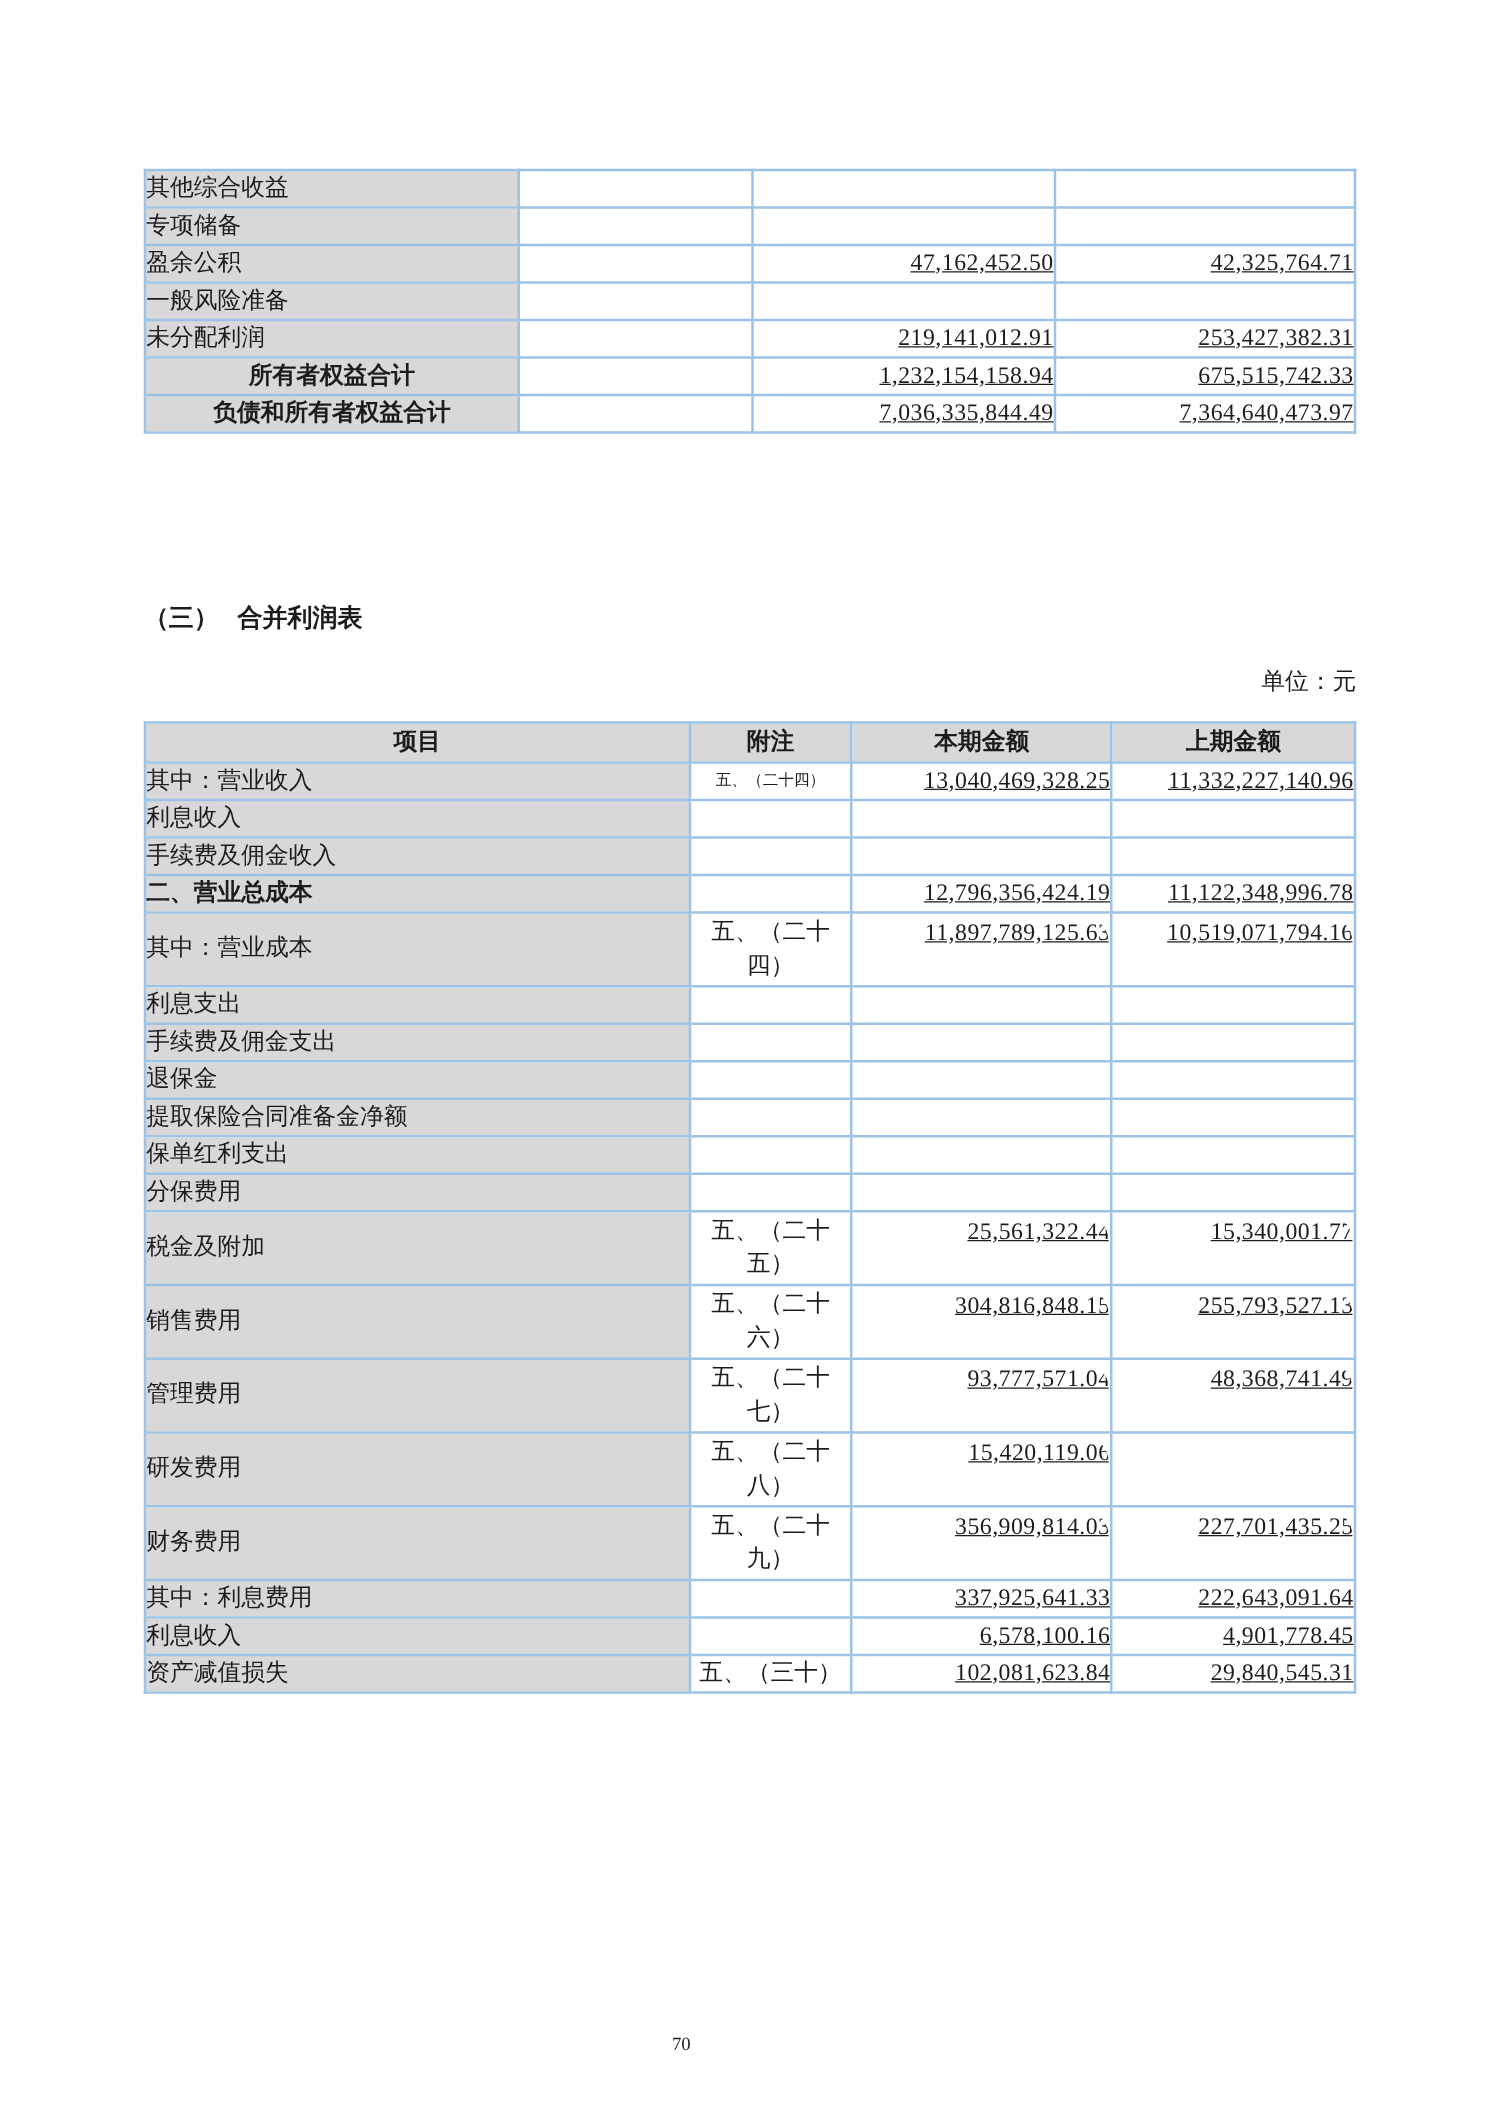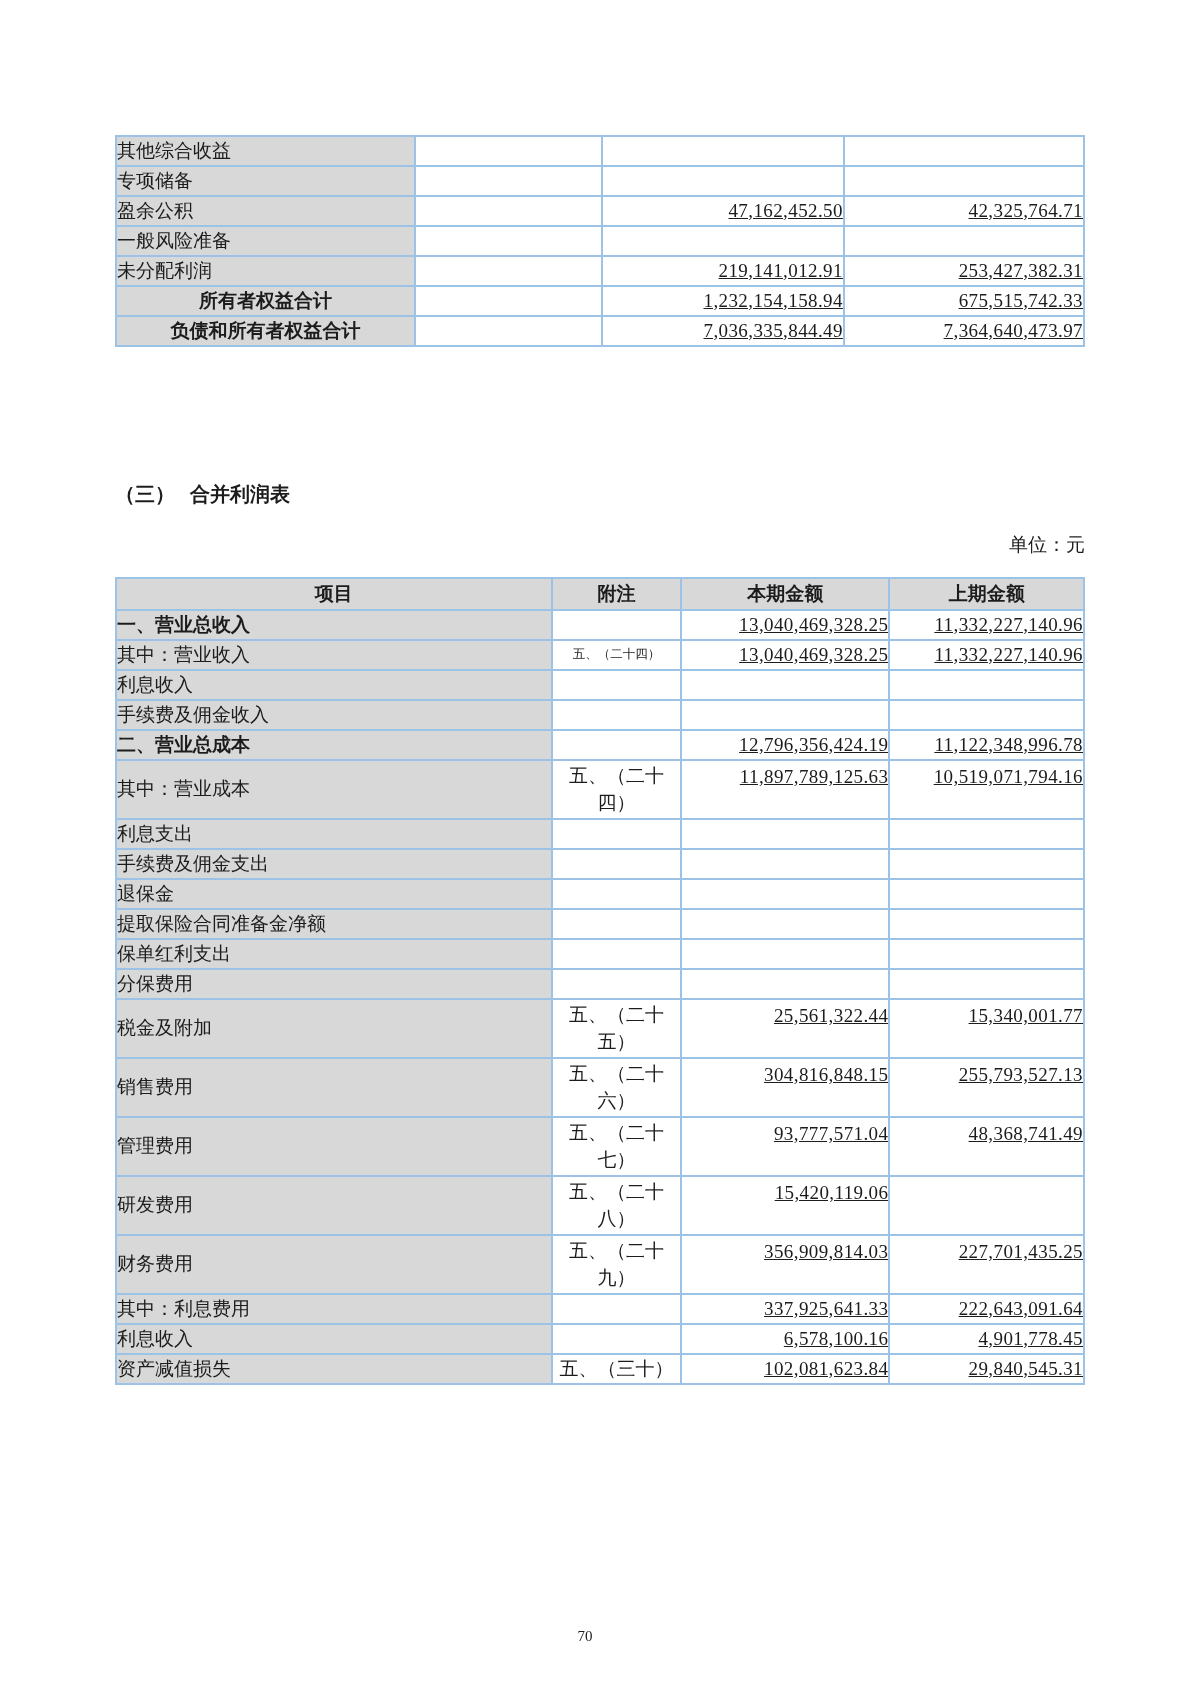--- a/index.html
+++ b/index.html
@@ -13,34 +13,34 @@
     border:2px solid #9cc2e5;font-size:19px;line-height:1.42;
     overflow:hidden;vertical-align:middle;padding:0;
   }
   tr.row{height:30px;}
   tr.tall{height:59px;}
   th.hdr{background:#d8d8d8;font-weight:bold;text-align:center;height:30px;}
   td.lbl{background:#d8d8d8;text-align:left;}
   td.lbl.center{text-align:center;padding-left:0;}
   .b{font-weight:bold;margin-top:31px;}
   td.val{text-align:right;padding-right:9px;letter-spacing:0.4px;text-decoration:underline;}
-  tr.tall td.val{vertical-align:top;padding-top:3px;}
+  tr.tall td.val{vertical-align:top;padding-top:3px;border-radius:24px;}
   td.note{text-align:center;padding:1px 4px;line-break:strict;}
   tr.tall td.note{vertical-align:middle;}
   td.note.small{font-size:12.5px;letter-spacing:0;}
   .ind0{padding-left:8px;}
   .ind1{padding-left:64px;}
   .ind2{padding-left:122px;}
   .lblpad{padding-left:10px;}
   #balance-wrap{top:135px;left:115px;width:970px;}
   #heading{top:481px;left:115px;font-size:20px;font-weight:bold;display:flex;}
   #heading .num{width:75px;}
   #unit{top:532px;left:115px;width:970px;text-align:right;font-size:19px;}
   #income-wrap{top:577px;left:115px;width:970px;}
-  #pageno{top:1628px;left:0;width:1090px;text-align:center;font-size:15px;padding-left:40px;}
+  #pageno{top:1628px;left:0;width:1090px;text-align:center;font-size:15px;}
 </style>
 </head>
 <body>
 
 <div id="balance-wrap" class="abs">
   <table class="doc">
     <colgroup>
       <col style="width:30.9%">
         <col style="width:19.3%">
         <col style="width:25.0%">
@@ -111,26 +111,20 @@
     <thead>
       <tr>
         <th class="hdr">项目</th>
         <th class="hdr">附注</th>
         <th class="hdr">本期金额</th>
         <th class="hdr">上期金额</th>
       </tr>
     </thead>
     <tbody>
         <tr class="row">
-          <td class="lbl ind0 b">一、营业总收入</td>
-          <td class="note"></td>
-          <td class="val">13,040,469,328.25</td>
-          <td class="val">11,332,227,140.96</td>
-        </tr>
-        <tr class="row">
           <td class="lbl ind0">其中：营业收入</td>
           <td class="note small">五、（二十四）</td>
           <td class="val">13,040,469,328.25</td>
           <td class="val">11,332,227,140.96</td>
         </tr>
         <tr class="row">
           <td class="lbl ind1">利息收入</td>
           <td class="note"></td>
           <td class="val"></td>
           <td class="val"></td>

